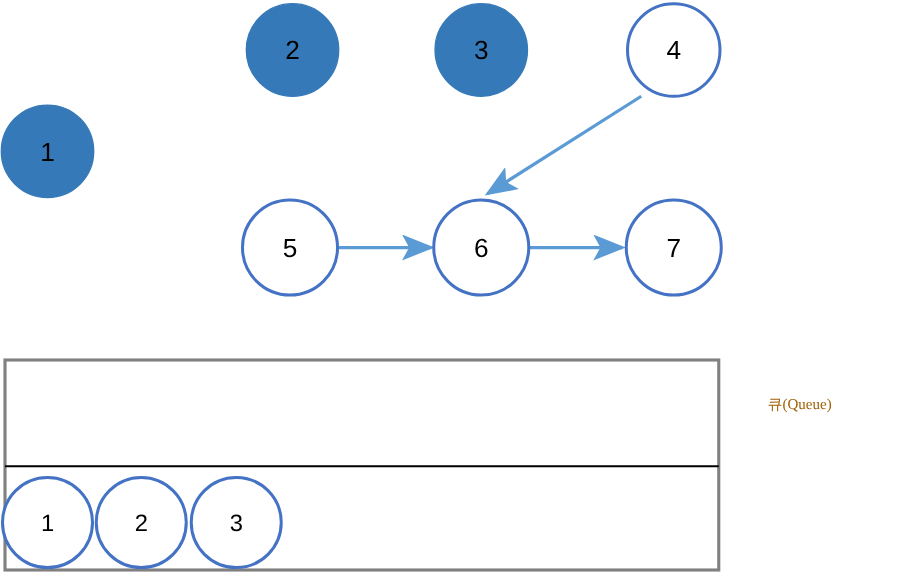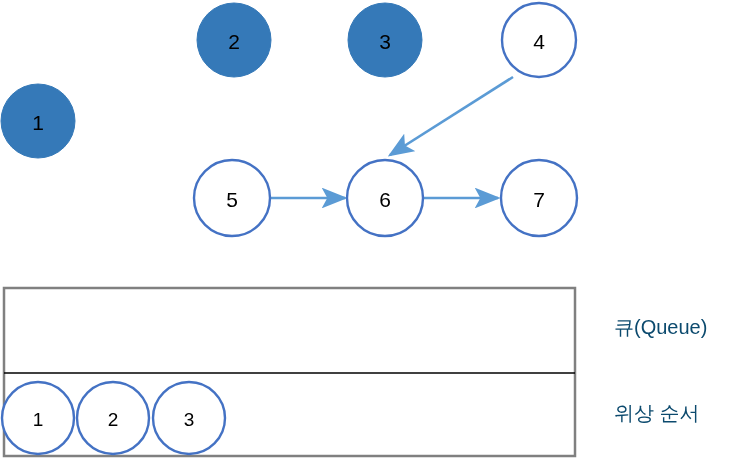--- a/index.html
+++ b/index.html
@@ -44,23 +44,23 @@
   .queue-node-label {
     font-family: "Liberation Sans", sans-serif;
     font-size: 19px;
     text-anchor: middle;
     dominant-baseline: central;
     fill: #000000;
   }
 
   .row-caption {
     position: absolute;
-    font-family: Liberation Sans, sans-serif;
-    font-size: 20px;
-    color: #0c4a6e;
+    font-family: Liberation Serif, serif;
+    font-size: 12px;
+    color: #a16207;
     white-space: nowrap;
     line-height: 1;
   }
 
   #caption-queue {
     left: 614px;
     top: 317px;
   }
 
   #caption-order {
@@ -132,15 +132,14 @@
         <g>
           <circle cx="189" cy="418" r="36" fill="#ffffff" stroke="#4472c4" stroke-width="2.4"></circle>
           <text x="189" y="419" class="queue-node-label">3</text>
         </g>
       </g>
 
   </svg>
 
   <div class="row-caption" id="caption-queue">큐(Queue)</div>
 
-  <div class="row-caption" id="caption-order">위상 순서</div>
 
 </div>
 
 </body></html>

